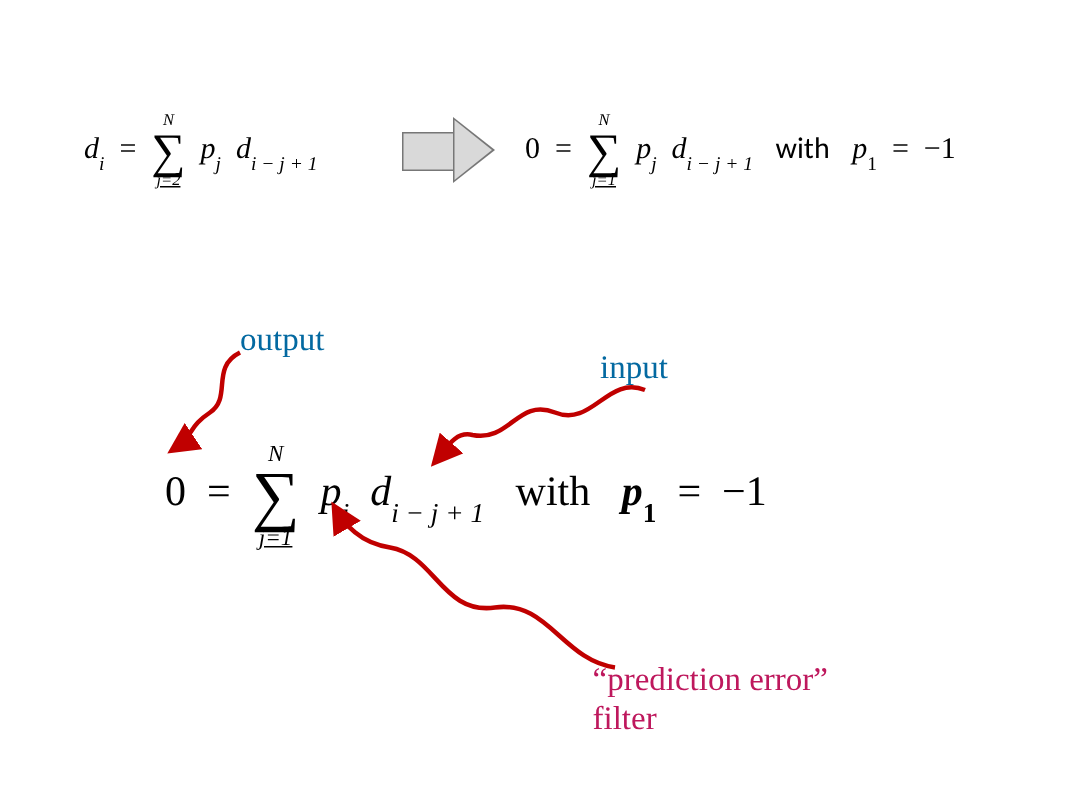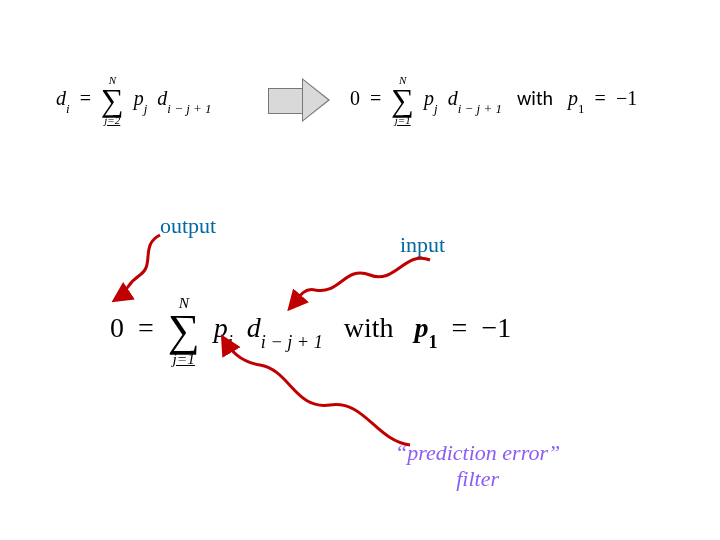--- a/index.html
+++ b/index.html
@@ -22,21 +22,21 @@
     white-space: nowrap;
   }
   .math .it { font-style: italic; }
   .math sub { font-size: 0.65em; position: relative; top: 0.25em; }
   .label {
     position: absolute;
     font-family: "Times New Roman", serif;
     font-size: 22px;
     color: #0369a1;
   }
-  .red { color: #8b5cf6; font-style: italic; }
+  .red { color: #be185d; }
 
   
   .sumwrap {
     display: inline-block;
     text-align: center;
     vertical-align: middle;
     line-height: 1;
   }
   .sumwrap .top    { display:block; font-size: 0.55em; font-style: italic; }
   .sumwrap .sigma  { display:block; font-size: 1.6em; line-height: 0.9; }
@@ -135,21 +135,21 @@
     &nbsp;&nbsp;<span style="font-family:'Times New Roman',serif;">with</span>&nbsp;&nbsp;
     <span class="it" style="font-weight:bold;">p</span><sub style="font-weight:bold;">1</sub>
     &nbsp;<span>=</span>&nbsp;
     <span>−1</span>
   </div>
 
   <div class="label" style="left:160px; top:213px;">output</div>
   <div class="label" style="left:400px; top:232px;">input</div>
   <div class="label red" style="left:395px; top:440px; text-align:center;">
     <div>“prediction error”</div>
-    <div style="text-align:center;">filter</div>
+    <div style="text-align:left;">filter</div>
   </div>
 
   <svg class="annot" style="left:95px; top:230px;" width="90" height="80">
     <defs>
       <marker id="ah1" viewBox="0 0 10 10" refX="8" refY="5" markerWidth="7" markerHeight="7" orient="auto-start-reverse">
         <path d="M 0 0 L 10 5 L 0 10 z" fill="#c00000"></path>
       </marker>
     </defs>
     <path d="M 65 5 C 45 15, 60 35, 45 45 C 30 55, 35 60, 20 70" stroke="#c00000" stroke-width="3" fill="none" marker-end="url(#ah1)"></path>
   </svg>

